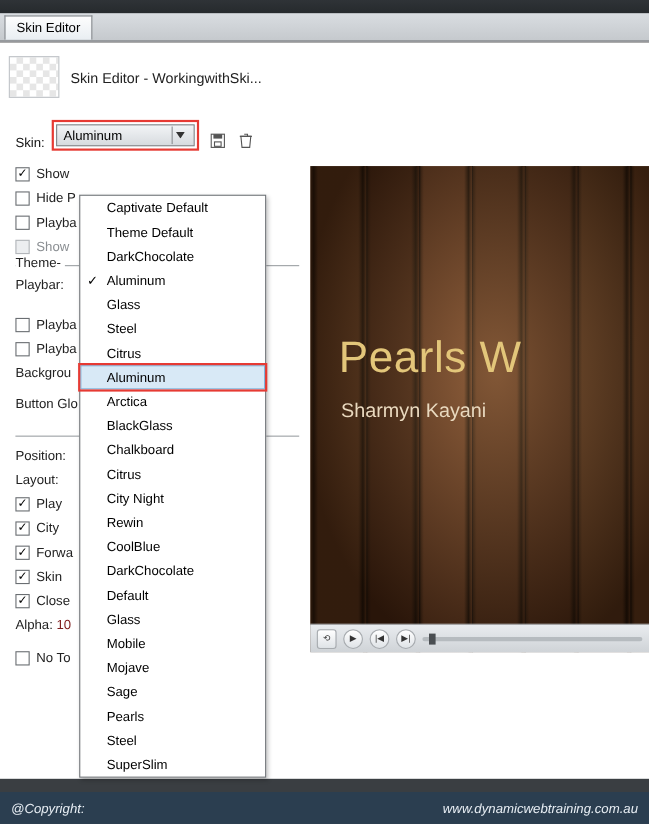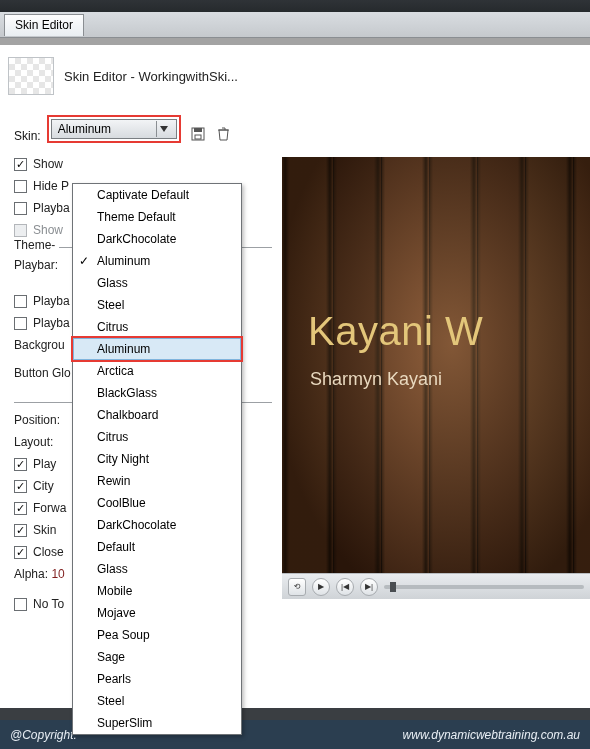--- a/index.html
+++ b/index.html
@@ -1,21 +1,21 @@
 <!DOCTYPE html>
 <html><head>
 <meta charset="utf-8">
 <style>
   * { box-sizing: border-box; margin: 0; padding: 0; font-family: "Segoe UI", Tahoma, sans-serif; font-size: 12px; }
   body { width: 590px; height: 749px; background: #3a3e42; overflow: hidden; position: relative; }
   .window { position: absolute; left: 0; top: 0; width: 100%; height: 100%; }
   .titlebar { height: 12px; background: linear-gradient(#2f3337,#262a2d); }
   .tabstrip { height: 26px; background: linear-gradient(#d9dde1,#c5c9cd); border-bottom: 1px solid #8a8e92; display: flex; align-items: center; }
   .tab { background: linear-gradient(#fdfdfd,#e9eef2); border: 1px solid #8a8e92; border-bottom: none; padding: 4px 10px; margin-left: 4px; height: 22px; display: flex; align-items: center; }
-  .content { position: relative; height: 670px; background: #fff; border-top: 7px solid #a3a3a3; }
+  .content { position: relative; height: 670px; background: #fff; border-top: 1px solid #a3a3a3; }
   .header-row { display: flex; align-items: center; padding: 12px 8px 16px 8px; gap: 10px; }
   .thumb { width: 46px; height: 38px; border: 1px solid #bfc3c7; background:
      repeating-conic-gradient(#e6e6e6 0% 25%, #fff 0% 50%) 0 0/12px 12px; }
   .header-title { font-size: 13px; color: #222; }
   .skin-row { display: flex; align-items: flex-end; gap: 6px; margin: 4px 0 10px 14px; }
   .skin-label { color: #111; }
   .combo-wrap { position: relative; border: 2px solid #e63a33; padding: 2px; }
   .combo { width: 126px; height: 20px; border: 1px solid #7a7e82; background: linear-gradient(#f2f4f6,#d7dbdf); display: flex; align-items: center; justify-content: space-between; padding: 0 4px 0 6px; }
   .combo .arrow { width: 16px; height: 16px; border-left: 1px solid #8a8e92; display: flex; align-items: center; justify-content: center; }
   .icon-btn { width: 18px; height: 18px; display: flex; align-items: center; justify-content: center; color: #444; margin-left: 2px; }
@@ -163,21 +163,21 @@
         <div class="wood" id="wood">
             <div class="plank" style="left: 288px; background: linear-gradient(90deg, rgb(118, 66, 31), rgb(58, 31, 12) 6%, rgb(118, 66, 31) 14%, rgb(118, 66, 31) 86%, rgb(46, 24, 8) 94%, rgb(118, 66, 31)); border-right: 1px solid rgba(0, 0, 0, 0.55);"></div>
             <div class="plank" style="left: 240px; background: linear-gradient(90deg, rgb(106, 60, 28), rgb(58, 31, 12) 6%, rgb(106, 60, 28) 14%, rgb(106, 60, 28) 86%, rgb(46, 24, 8) 94%, rgb(106, 60, 28)); border-right: 1px solid rgba(0, 0, 0, 0.55);"></div>
             <div class="plank" style="left: 192px; background: linear-gradient(90deg, rgb(94, 49, 22), rgb(58, 31, 12) 6%, rgb(94, 49, 22) 14%, rgb(94, 49, 22) 86%, rgb(46, 24, 8) 94%, rgb(94, 49, 22)); border-right: 1px solid rgba(0, 0, 0, 0.55);"></div>
             <div class="plank" style="left: 144px; background: linear-gradient(90deg, rgb(103, 56, 27), rgb(58, 31, 12) 6%, rgb(103, 56, 27) 14%, rgb(103, 56, 27) 86%, rgb(46, 24, 8) 94%, rgb(103, 56, 27)); border-right: 1px solid rgba(0, 0, 0, 0.55);"></div>
             <div class="plank" style="left: 96px; background: linear-gradient(90deg, rgb(122, 68, 35), rgb(58, 31, 12) 6%, rgb(122, 68, 35) 14%, rgb(122, 68, 35) 86%, rgb(46, 24, 8) 94%, rgb(122, 68, 35)); border-right: 1px solid rgba(0, 0, 0, 0.55);"></div>
             <div class="plank" style="left: 48px; background: linear-gradient(90deg, rgb(90, 46, 20), rgb(58, 31, 12) 6%, rgb(90, 46, 20) 14%, rgb(90, 46, 20) 86%, rgb(46, 24, 8) 94%, rgb(90, 46, 20)); border-right: 1px solid rgba(0, 0, 0, 0.55);"></div>
             <div class="plank" style="left: 0px; background: linear-gradient(90deg, rgb(111, 62, 29), rgb(58, 31, 12) 6%, rgb(111, 62, 29) 14%, rgb(111, 62, 29) 86%, rgb(46, 24, 8) 94%, rgb(111, 62, 29)); border-right: 1px solid rgba(0, 0, 0, 0.55);"></div>
           <div class="shade"></div>
         </div>
-        <div class="wood-title">Kayani W</div>
+        <div class="wood-title">Pearls W</div>
         <div class="wood-sub">Sharmyn Kayani</div>
         <div class="playbar">
           <div class="pbtn sq">⟲</div>
           <div class="pbtn">▶</div>
           <div class="pbtn">|◀</div>
           <div class="pbtn">▶|</div>
           <div class="track">
               <div class="dot"></div>
             </div>
         </div>
@@ -198,21 +198,20 @@
         <div class="item"><span>Chalkboard</span></div>
         <div class="item"><span>Citrus</span></div>
         <div class="item"><span>City Night</span></div>
         <div class="item"><span>Rewin</span></div>
         <div class="item"><span>CoolBlue</span></div>
         <div class="item"><span>DarkChocolate</span></div>
         <div class="item"><span>Default</span></div>
         <div class="item"><span>Glass</span></div>
         <div class="item"><span>Mobile</span></div>
         <div class="item"><span>Mojave</span></div>
-        <div class="item"><span>Pea Soup</span></div>
         <div class="item"><span>Sage</span></div>
         <div class="item"><span>Pearls</span></div>
         <div class="item"><span>Steel</span></div>
         <div class="item"><span>SuperSlim</span></div>
       </div>
   </div>
 
   <div class="footer">
     <span class="left">@Copyright:</span>
     <span>www.dynamicwebtraining.com.au</span>

